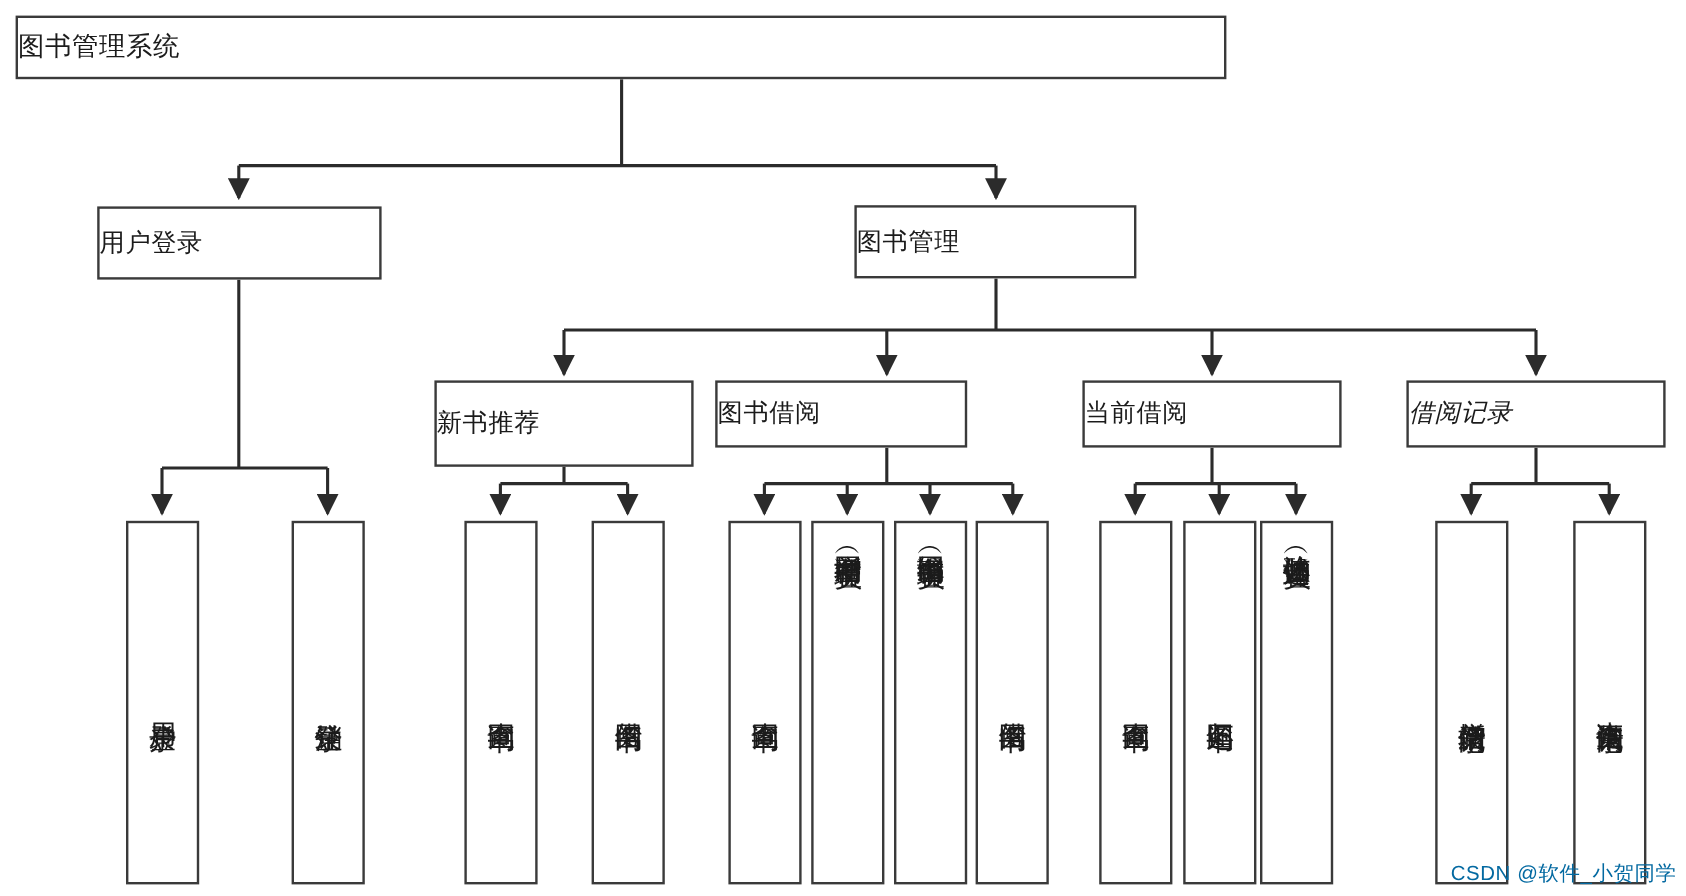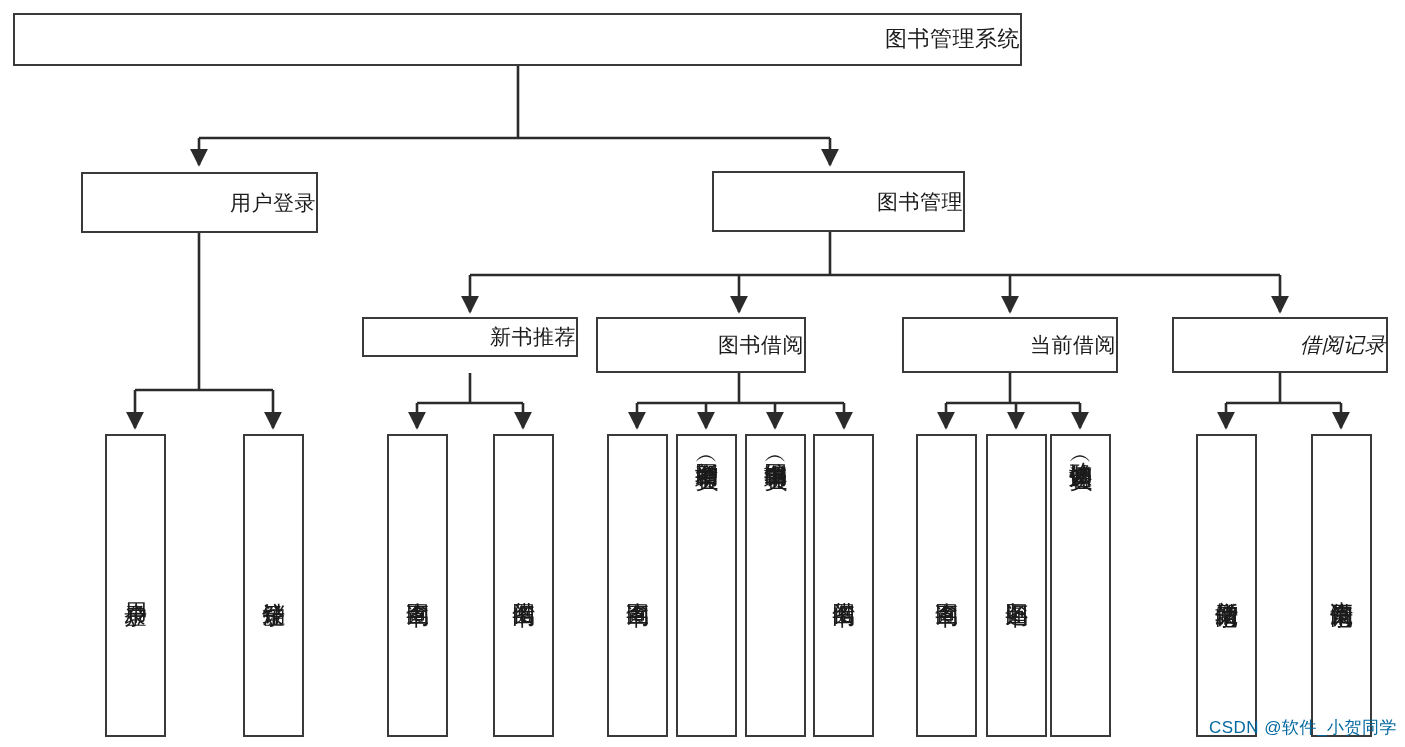--- a/index.html
+++ b/index.html
@@ -25,21 +25,21 @@
     height: 747px;
     pointer-events: none;
   }
   .node {
     position: absolute;
     box-sizing: border-box;
     border: 2px solid #3a3a3a;
     background: #ffffff;
     display: flex;
     align-items: center;
-    justify-content: flex-end;
+    justify-content: flex-start;
     color: #1b1b1b;
   }
   .node-label {
     display: block;
     line-height: 1.12;
     letter-spacing: 0.5px;
   }
   
   .node.horiz .node-label {
     font-size: 21px;
@@ -133,25 +133,25 @@
   </svg>
 
   <div class="node horiz root" style="left:13px; top:13px; width:1009px; height:53px;">
     <span class="node-label">图书管理系统</span>
   </div>
 
   <div class="node horiz" style="left:81px; top:172px; width:237px; height:61px;">
     <span class="node-label">用户登录</span>
   </div>
 
-  <div class="node horiz" style="left:712px; top:171px; width:253px; height:61px;">
+  <div class="node horiz" style="left:712px; top:171px; width:235px; height:61px;">
     <span class="node-label">图书管理</span>
   </div>
 
-  <div class="node horiz" style="left:362px; top:317px; width:216px; height:40px;">
+  <div class="node horiz" style="left:362px; top:317px; width:216px; height:72px;">
     <span class="node-label">新书推荐</span>
   </div>
 
   <div class="node horiz" style="left:596px; top:317px; width:210px; height:56px;">
     <span class="node-label">图书借阅</span>
   </div>
 
   <div class="node horiz" style="left:902px; top:317px; width:216px; height:56px;">
     <span class="node-label">当前借阅</span>
   </div>

